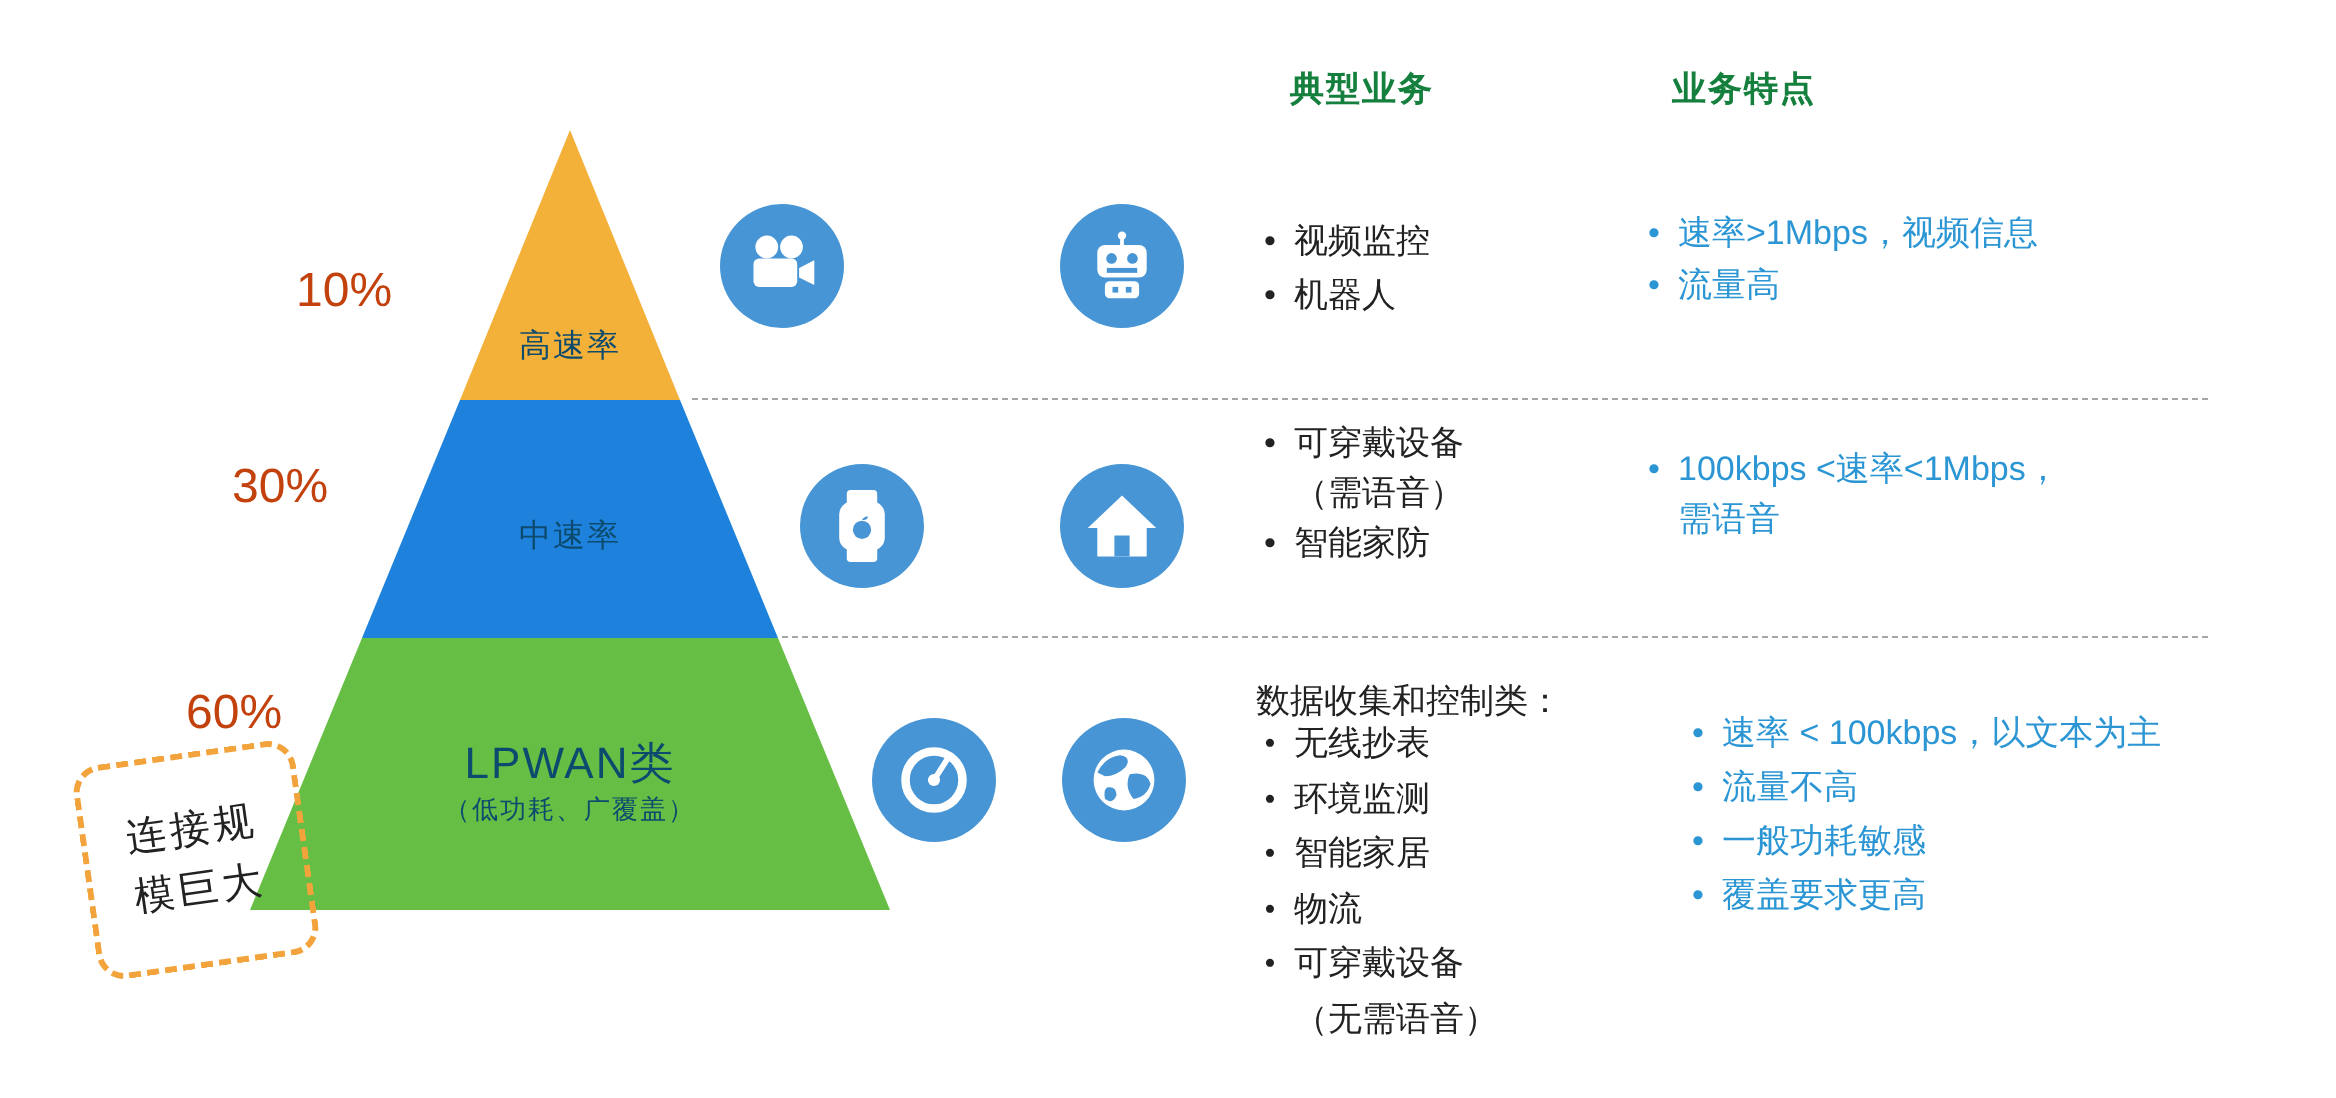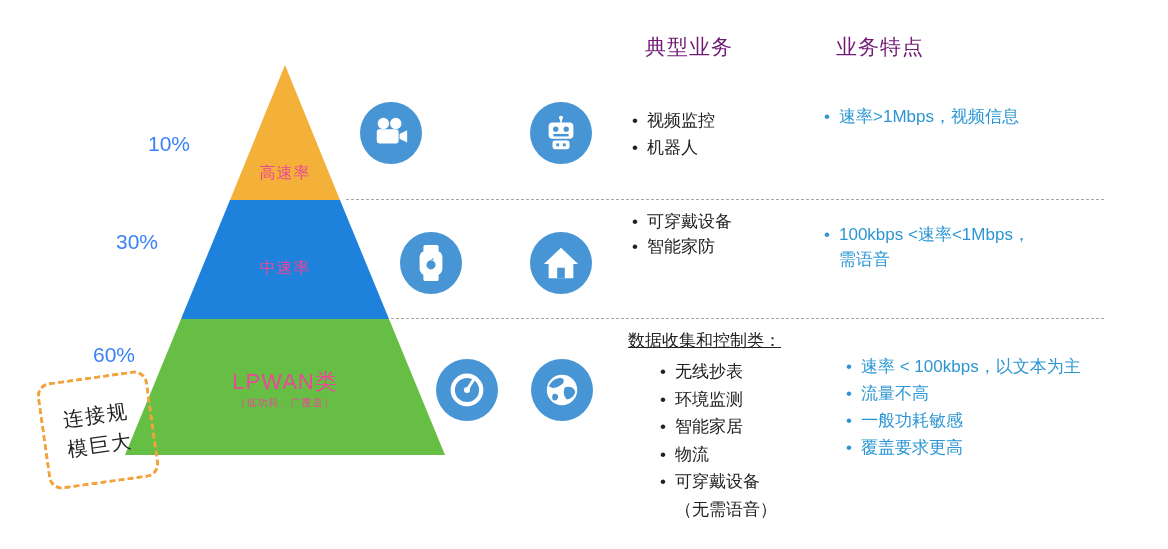--- a/index.html
+++ b/index.html
@@ -9,35 +9,35 @@
     color:#222;
   }
   .stage {
     position:relative;
     width:1168px; height:549px;
     background:#fff;
     overflow:hidden;
   }
   .abs { position:absolute; }
   .hdr {
-    font-size:21px;
-    font-weight:normal;
-    color:#701a75;
+    font-size:17px;
+    font-weight:bold;
+    color:#15803d;
     letter-spacing:1px;
   }
   .pct {
-    font-size:21px;
-    color:#3b82f6;
+    font-size:24px;
+    color:#c2410c;
   }
   .dash {
     height:0;
     border-top:1px dashed var(--divider-gray,#A6A6A6);
   }
   .tier-label {
-    color:#ec4899;
+    color:#0c4a6e;
     text-align:center;
     letter-spacing:1px;
   }
   .badge {
     border:3px dashed var(--badge-orange,#F2A33C);
     border-radius:14px;
     transform:rotate(-8deg);
     display:flex;
     flex-direction:column;
     justify-content:center;
@@ -84,21 +84,21 @@
 
   <svg class="abs" style="left:123px;top:62px;" width="324" height="396" viewBox="0 0 324 396">
     <polygon points="162,3 217,138 107,138" style="fill:var(--tier-high,#F3B13A)"></polygon>
     <polygon points="107,138 217,138 266,257 58,257" style="fill:var(--tier-mid,#1E82DC)"></polygon>
     <polygon points="58,257 266,257 322,393 2,393" style="fill:var(--tier-low,#66BE44)"></polygon>
   </svg>
 
   <div class="abs tier-label" style="left:235px;top:163px;width:100px;font-size:16px;">高速率</div>
   <div class="abs tier-label" style="left:235px;top:258px;width:100px;font-size:16px;">中速率</div>
   <div class="abs tier-label" style="left:205px;top:367px;width:160px;font-size:22px;">LPWAN类</div>
-  <div class="abs tier-label" style="left:195px;top:396px;width:180px;font-size:10px;">（低功耗、广覆盖）</div>
+  <div class="abs tier-label" style="left:195px;top:396px;width:180px;font-size:13px;">（低功耗、广覆盖）</div>
 
   <div class="abs pct" style="left:148px;top:132px;">10%</div>
   <div class="abs pct" style="left:116px;top:230px;">30%</div>
   <div class="abs pct" style="left:61px;top:343px;margin-left:32px;">60%</div>
 
   <div class="abs badge" style="left:42px;top:376px;width:112px;height:108px;">
     <span>连接规</span>
     <span>模巨大</span>
   </div>
 
@@ -155,34 +155,36 @@
       <path d="M11 24 Q16 23 16 28 Q14 33 10 30 Q9 26 11 24 Z" class="cut"></path>
     </svg>
   </div>
 
   <ul class="abs items typical" style="left:630px;top:107px;width:180px;line-height:27px;">
       <li class="bullet">视频监控</li>
       <li class="bullet">机器人</li>
     </ul>
   <ul class="abs items typical" style="left:630px;top:209px;width:180px;line-height:25px;">
       <li class="bullet">可穿戴设备</li>
+      <li class="nobullet">（需语音）</li>
       <li class="bullet">智能家防</li>
     </ul>
-  <div class="abs section-title" style="left:628px;top:329px;width:200px;text-decoration:underline;">数据收集和控制类：</div>
-  <ul class="abs items typical" style="left:658px;top:358px;width:180px;line-height:27.5px;">
+  <div class="abs section-title" style="left:628px;top:339px;width:200px;">数据收集和控制类：</div>
+  <ul class="abs items typical" style="left:630px;top:358px;width:180px;line-height:27.5px;font-family:Liberation Serif, serif;">
       <li class="bullet">无线抄表</li>
       <li class="bullet">环境监测</li>
       <li class="bullet">智能家居</li>
       <li class="bullet">物流</li>
       <li class="bullet">可穿戴设备</li>
       <li class="nobullet">（无需语音）</li>
     </ul>
 
   <ul class="abs items feature" style="left:822px;top:104px;width:300px;line-height:26px;">
       <li class="bullet">速率&gt;1Mbps，视频信息</li>
+      <li class="bullet">流量高</li>
     </ul>
   <ul class="abs items feature" style="left:822px;top:222px;width:300px;line-height:25px;">
       <li class="bullet">100kbps &lt;速率&lt;1Mbps，</li>
       <li class="nobullet">需语音</li>
     </ul>
   <ul class="abs items feature" style="left:844px;top:353px;width:310px;line-height:27px;">
       <li class="bullet">速率 &lt; 100kbps，以文本为主</li>
       <li class="bullet">流量不高</li>
       <li class="bullet">一般功耗敏感</li>
       <li class="bullet">覆盖要求更高</li>

